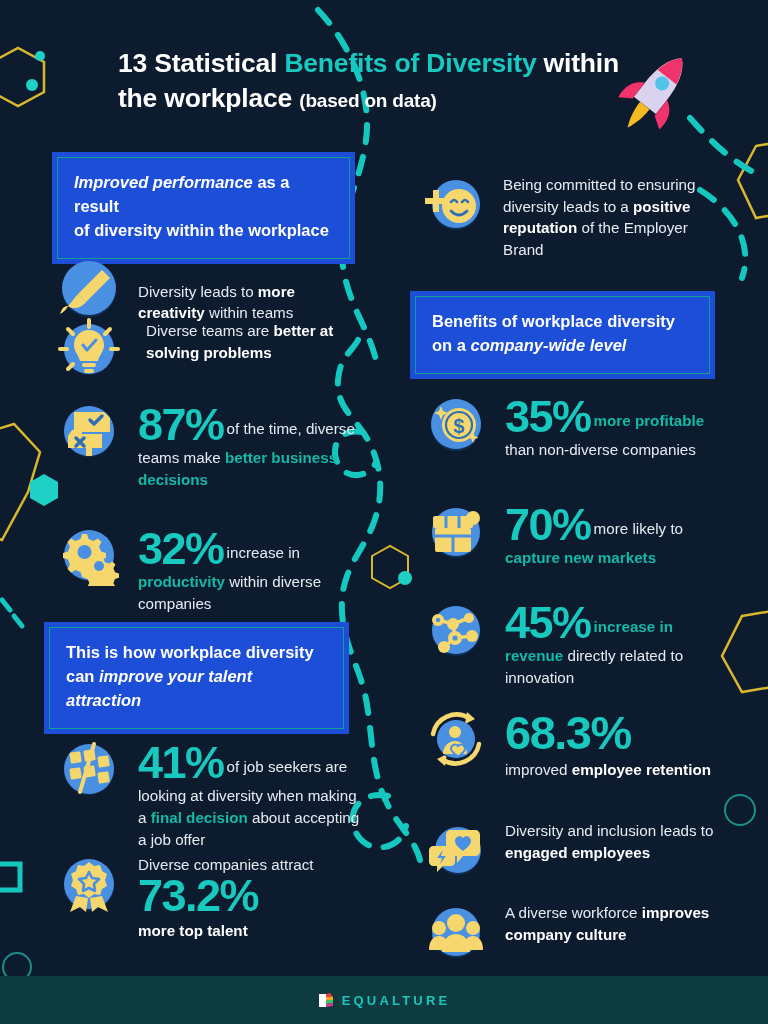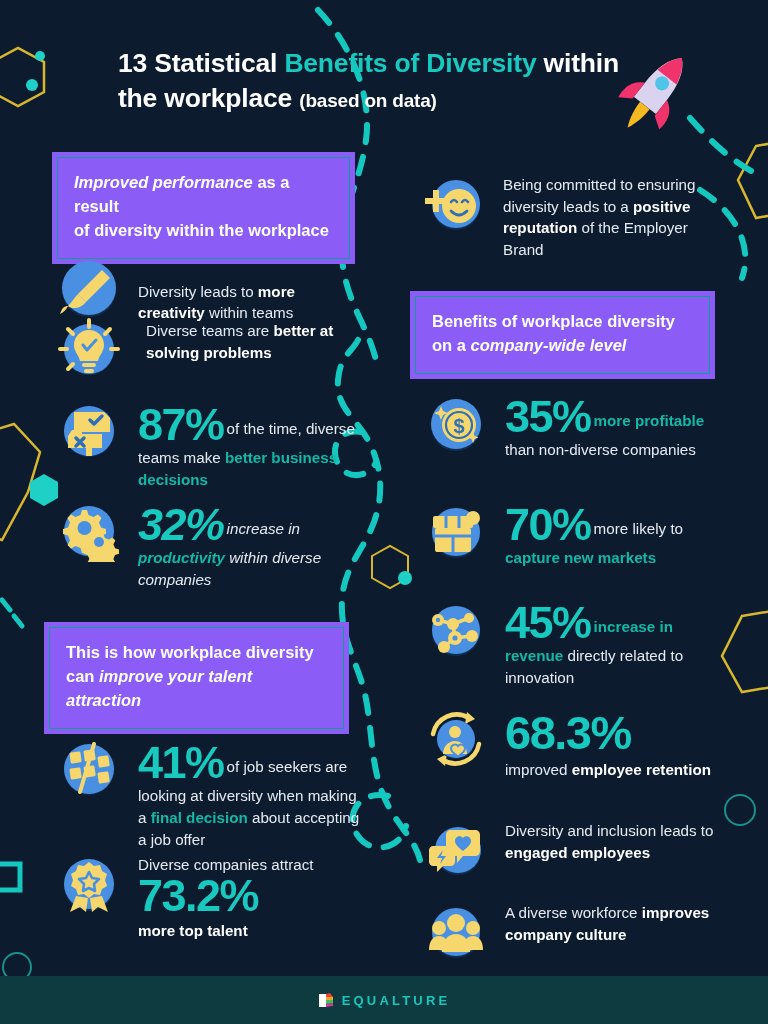--- a/index.html
+++ b/index.html
@@ -22,21 +22,21 @@
                stroke-dasharray:17 15; stroke-linecap:round; }
 
   
   .title-wrap { position:absolute; left:118px; top:46px; width:540px; }
   .title { font-size:26.5px; font-weight:bold; color:#ffffff;
            line-height:1.32; letter-spacing:-0.2px; }
   .title .accent { color:#18c9bf; }
   .title .sub { font-size:19px; font-weight:bold; color:#ffffff; }
 
   
-  .banner { position:absolute; background:#8b5cf6; padding:5px; }
+  .banner { position:absolute; background:#1d4ed8; padding:5px; }
   .banner-inner { border:1.5px solid #0f9e98; padding:13px 16px 15px 16px; }
   .banner-text { color:#ffffff; font-size:16.5px; font-weight:bold;
                  line-height:1.45; }
   .banner-text .it { font-style:italic; }
 
   
   .row { position:absolute; display:flex; align-items:flex-start; }
   .icon-slot { flex:0 0 auto; }
   .row-body { padding-top:2px; }
 
@@ -180,21 +180,21 @@
         <rect x="28" y="48" width="6" height="8" fill="#f5d76e"></rect>
       </svg>
     </div>
     <div class="row-body" style="margin-left:18px;">
       <div class="stat-flow">
         <span class="pct-inline">87%</span><span>of the time, diverse teams make <b>better business decisions</b></span>
       </div>
     </div>
   </div>
 
-  <div class="row" style="left:58px; top:500px; width:305px;font-style:italic;">
+  <div class="row" style="left:58px; top:524px; width:305px;">
     <div class="icon-slot">
       <svg width="62" height="62" viewBox="0 0 62 62">
         <circle cx="31" cy="32" r="25" fill="#0f2e52"></circle>
         <circle cx="31" cy="31" r="25" fill="#4a90e2"></circle>
         <g fill="#f5d76e">
           <path d="M24,10 l5,0 l1.5,5 l5,2 l4.5,-2.5 l3.5,3.5 l-2.5,4.5
                    l2,5 l5,1.5 l0,5 l-5,1.5 l-2,5 l2.5,4.5 l-3.5,3.5
                    l-4.5,-2.5 l-5,2 l-1.5,5 l-5,0 l-1.5,-5 l-5,-2
                    l-4.5,2.5 l-3.5,-3.5 l2.5,-4.5 l-2,-5 l-5,-1.5 l0,-5
                    l5,-1.5 l2,-5 l-2.5,-4.5 l3.5,-3.5 l4.5,2.5 l5,-2 Z"></path>

